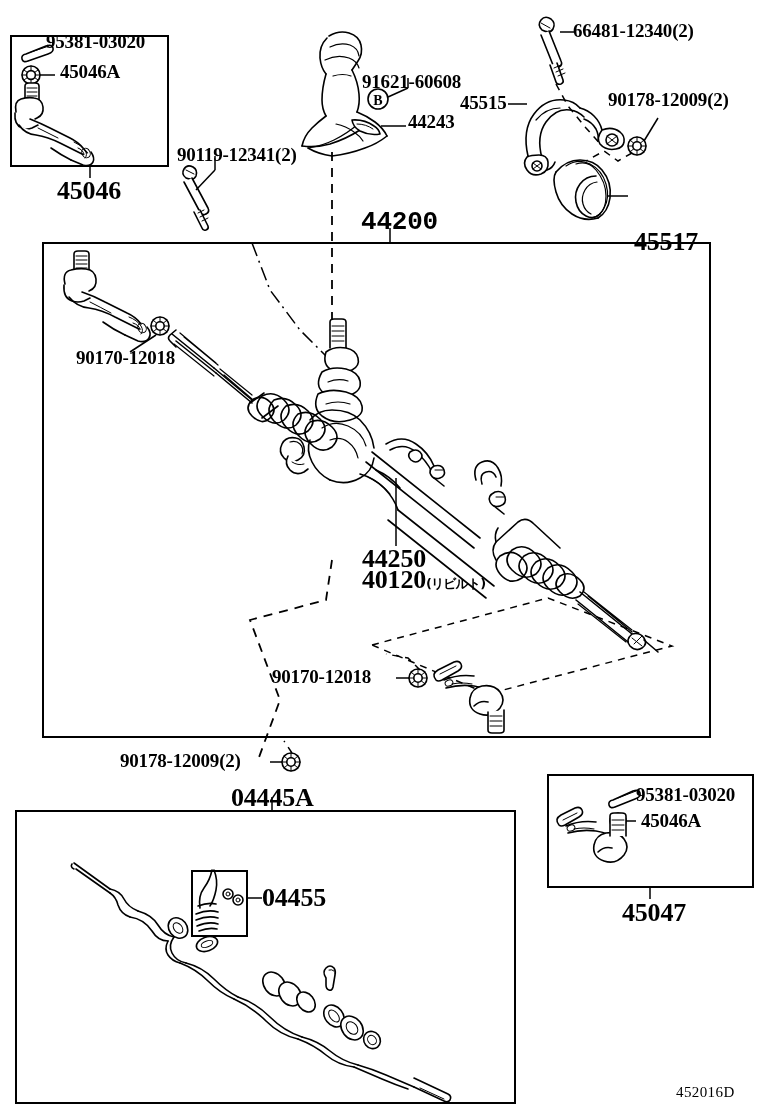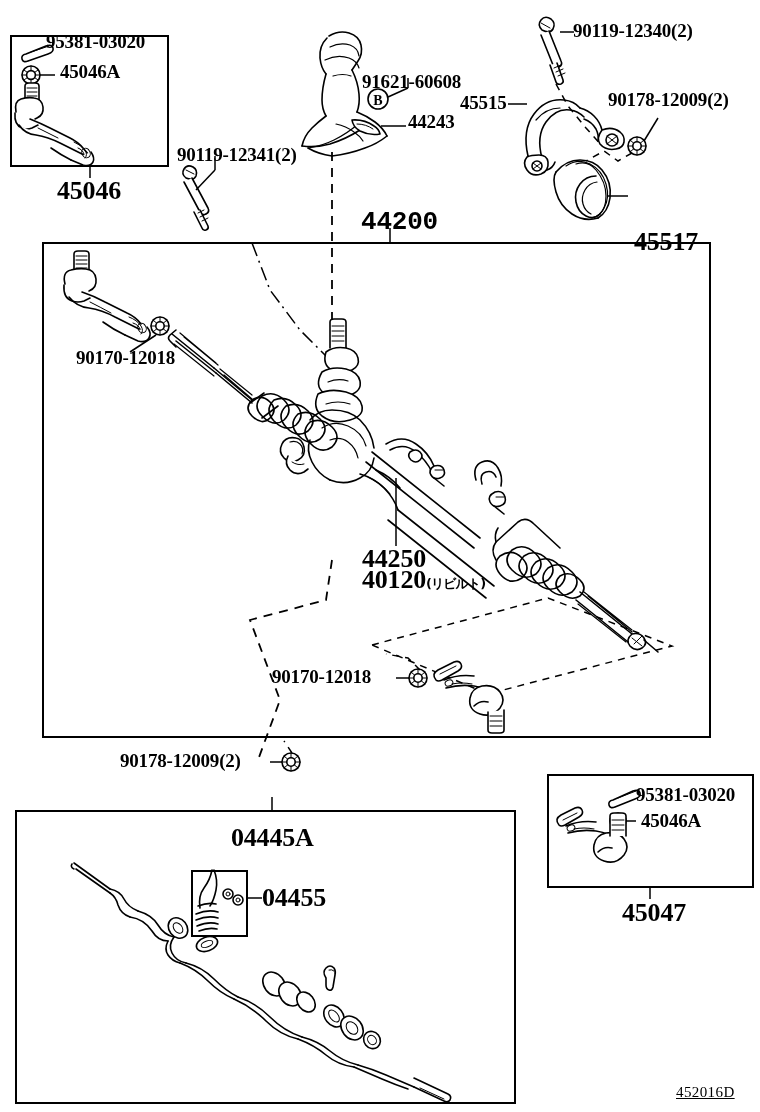--- a/index.html
+++ b/index.html
@@ -38,21 +38,20 @@
     font-weight: bold;
     font-size: 13px;
     letter-spacing: -1px;
   }
   .idcode {
     position: absolute;
     font-family: "Liberation Serif", "DejaVu Serif", serif;
     font-size: 15px;
     color: #000;
     letter-spacing: 0.4px;
-    text-decoration: underline;
   }
 </style>
 </head>
 <body>
 
 <div id="page">
 
   <svg id="art" viewBox="0 0 760 1112" xmlns="http://www.w3.org/2000/svg">
     <defs>
       <style>
@@ -430,21 +429,21 @@
   <div class="lbl s19" style="left:60px; top:62px;">45046A</div>
 
   <div class="lbl s20" style="left:57px; top:178px;">45046</div>
 
   <div class="lbl s19" style="left:177px; top:145px;">90119-12341(2)</div>
 
   <div class="lbl s19" style="left:362px; top:72px;">91621-60608</div>
 
   <div class="lbl s19" style="left:408px; top:112px;">44243</div>
 
-  <div class="lbl s19" style="left:573px; top:21px;">90119-12340(2)</div>
+  <div class="lbl s19" style="left:573px; top:21px;">66481-12340(2)</div>
 
   <div class="lbl s19" style="left:454px; top:93px;margin-left:6px;">45515</div>
 
   <div class="lbl s19" style="left:608px; top:90px;">90178-12009(2)</div>
 
   <div class="lbl s20" style="left:634px; top:185px;margin-top:44px;">45517</div>
 
   <div class="lbl s20" style="left:361px; top:209px;font-family:Liberation Mono, monospace;">44200</div>
 
   <div class="lbl s19" style="left:76px; top:348px;">90170-12018</div>
@@ -452,21 +451,21 @@
   <div class="lbl s20" style="left:362px; top:546px;">44250</div>
 
   <div style="position:absolute; left:362px; top:567px;">
     <span class="lbl s20" style="position:static;">40120</span><span class="kata">(リビルト)</span>
   </div>
 
   <div class="lbl s19" style="left:272px; top:667px;">90170-12018</div>
 
   <div class="lbl s19" style="left:120px; top:751px;">90178-12009(2)</div>
 
-  <div class="lbl s20" style="left:231px; top:785px;margin-top:40px;">04445A</div>
+  <div class="lbl s20" style="left:231px; top:785px;">04445A</div>
 
   <div class="lbl s20" style="left:262px; top:885px;">04455</div>
 
   <div class="lbl s19" style="left:636px; top:785px;">95381-03020</div>
 
   <div class="lbl s19" style="left:641px; top:811px;">45046A</div>
 
   <div class="lbl s20" style="left:622px; top:900px;font-family:Liberation Serif, serif;">45047</div>
 
   <div class="idcode" style="left:676px; top:1084px;">452016D</div>

